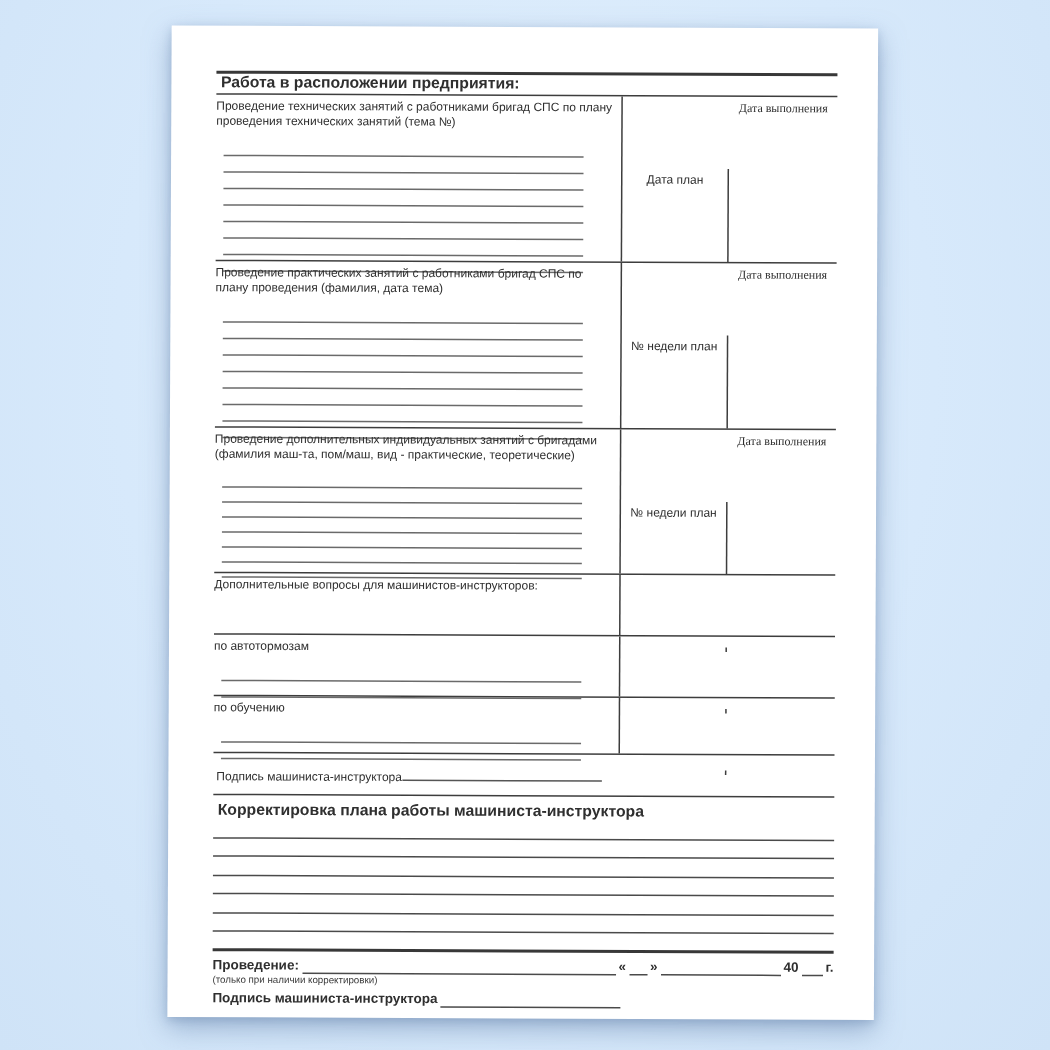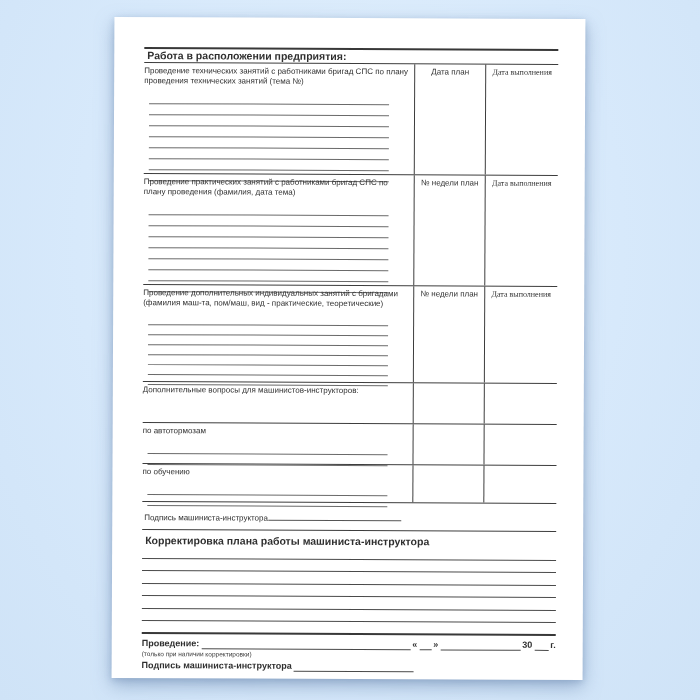--- a/index.html
+++ b/index.html
@@ -18,21 +18,21 @@
     padding:30px 27px 0 30px;
   }
   .content{width:414px;}
   .sec-title{
     border-top:2px solid #383838;border-bottom:1.5px solid #3d3d3d;
     font-size:10.5px;font-weight:bold;padding:1px 3px;line-height:11px;
   }
   .ftable{width:414px;}
   .trow{display:flex;border-bottom:1.5px solid #3d3d3d;box-sizing:border-box;}
   .c1{width:271px;border-right:1.5px solid #3d3d3d;box-sizing:border-box;padding:3px 6px 0 0;}
-  .c2{width:71px;border-right:1.5px solid #3d3d3d;box-sizing:border-box;text-align:center;padding-top:3px;font-size:8px;line-height:9px;}
+  .c2{width:71px;border-right:1.5px solid #3d3d3d;box-sizing:border-box;text-align:center;padding-top:3px;font-size:8px;line-height:9px;margin-top:48px;}
   .c3{flex:1;text-align:center;padding:3px 4px 0 4px;font-size:8px;line-height:9px;font-family:Liberation Serif, serif;}
   .r1,.r2{height:111px;}
   .r3{height:97px;}
   .r4,.r5{height:41px;}
   .r6{height:38px;}
   .desc{font-size:8px;line-height:10px;margin:0 0 7px 0;}
   .bline{width:240px;margin-left:5px;height:10px;border-bottom:1px solid #6a6a6a;}
   .r3 .bline{height:9px;}
   .sig-row{margin-top:9px;font-size:8px;line-height:10px;padding-left:2px;}
   .uline{display:inline-block;border-bottom:1px solid #555;height:8px;vertical-align:baseline;}
@@ -165,21 +165,21 @@
     </div>
 
     <div class="approve">
       <div class="app-row">
         <span>Проведение:</span>
         <span class="uline fill1"></span>
         <span>«</span>
         <span class="uline w12"></span>
         <span>»</span>
         <span class="uline w80"></span>
-        <span>30</span>
+        <span>40</span>
         <span class="uline w14"></span>
         <span>г.</span>
       </div>
       <div class="note">(только при наличии корректировки)</div>
       <div class="app-row app-sig">
         <span>Подпись машиниста-инструктора</span>
         <span class="uline w120"></span>
       </div>
     </div>
 

